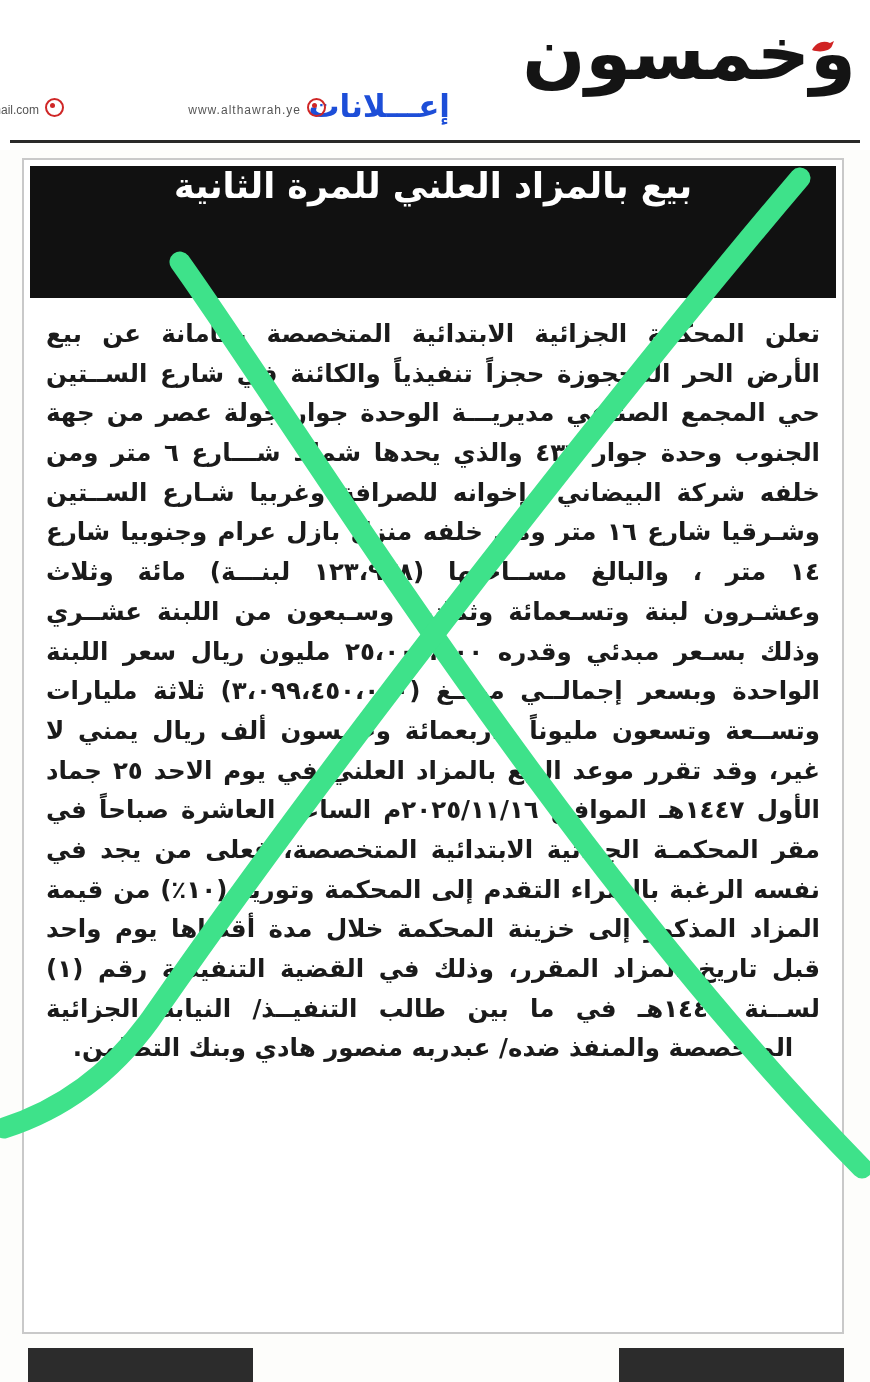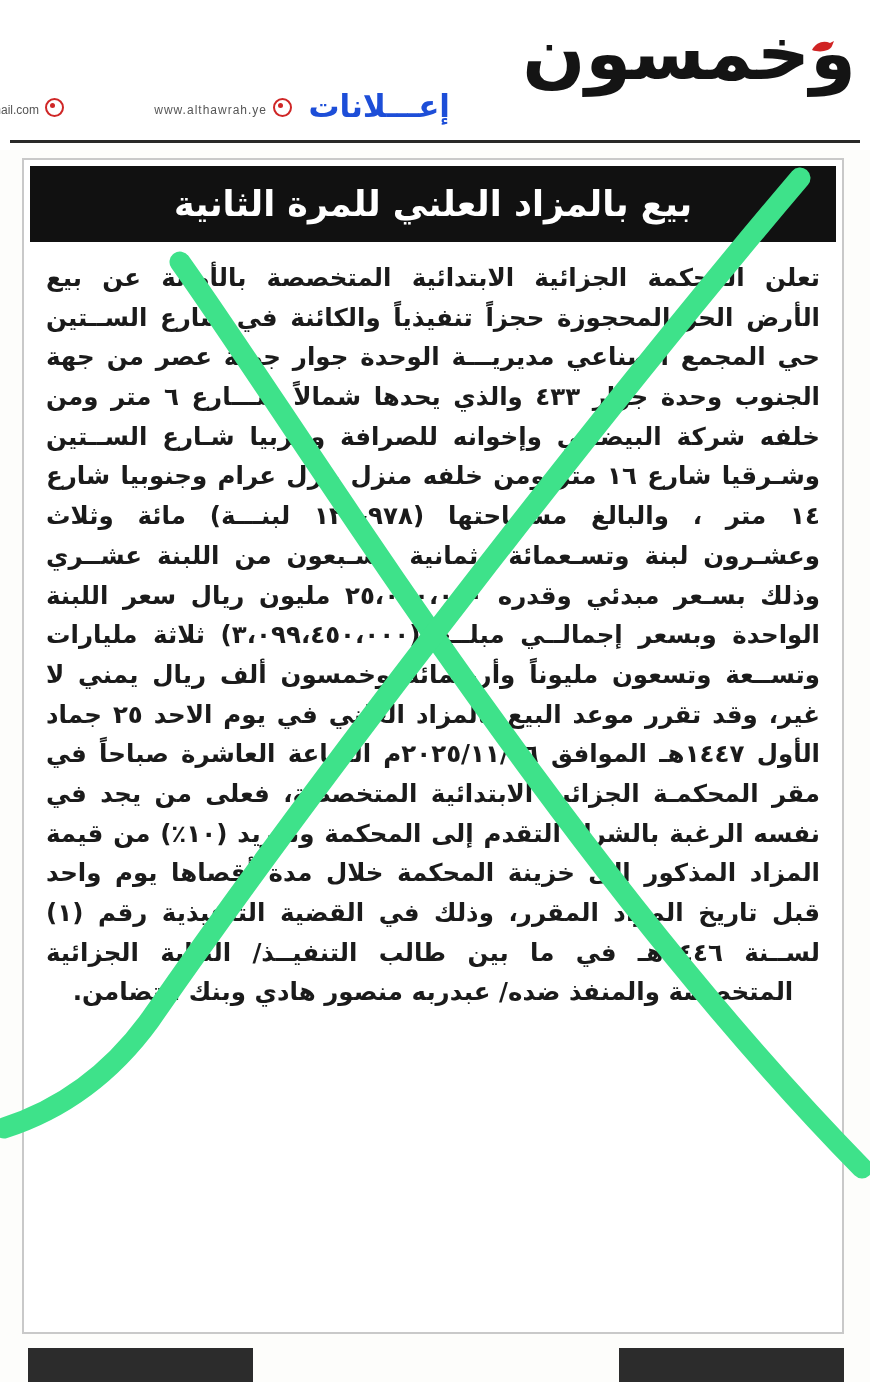--- a/index.html
+++ b/index.html
@@ -57,21 +57,21 @@
     font-size: 31px;
     font-weight: bold;
     color: #1d4ed8;
     letter-spacing: 2px;
     direction: rtl;
     white-space: nowrap;
   }
   .masthead-site {
     position: absolute;
     top: 98px;
-    right: 572px;
+    right: 538px;
     font-size: 12px;
     color: #555;
     letter-spacing: 1px;
     direction: ltr;
   }
   .masthead-mail {
     position: absolute;
     top: 98px;
     right: 800px;
     font-size: 12px;
@@ -114,24 +114,24 @@
     top: 158px;
     left: 22px;
     right: 26px;
     bottom: 48px;
     border: 2px solid #c9c9c9;
     background: #ffffff;
     box-sizing: border-box;
   }
   .ad-title-bar {
     margin: 6px 6px 0 6px;
-    height: 76px;
+    height: 132px;
     background: #111111;
     display: flex;
-    align-items: center;
+    align-items: flex-start;
     justify-content: center;
   }
   .ad-title {
     color: #ffffff;
     font-family: "DejaVu Sans", sans-serif;
     font-size: 35px;
     font-weight: bold;
     letter-spacing: 0px;
     direction: rtl;
   }

